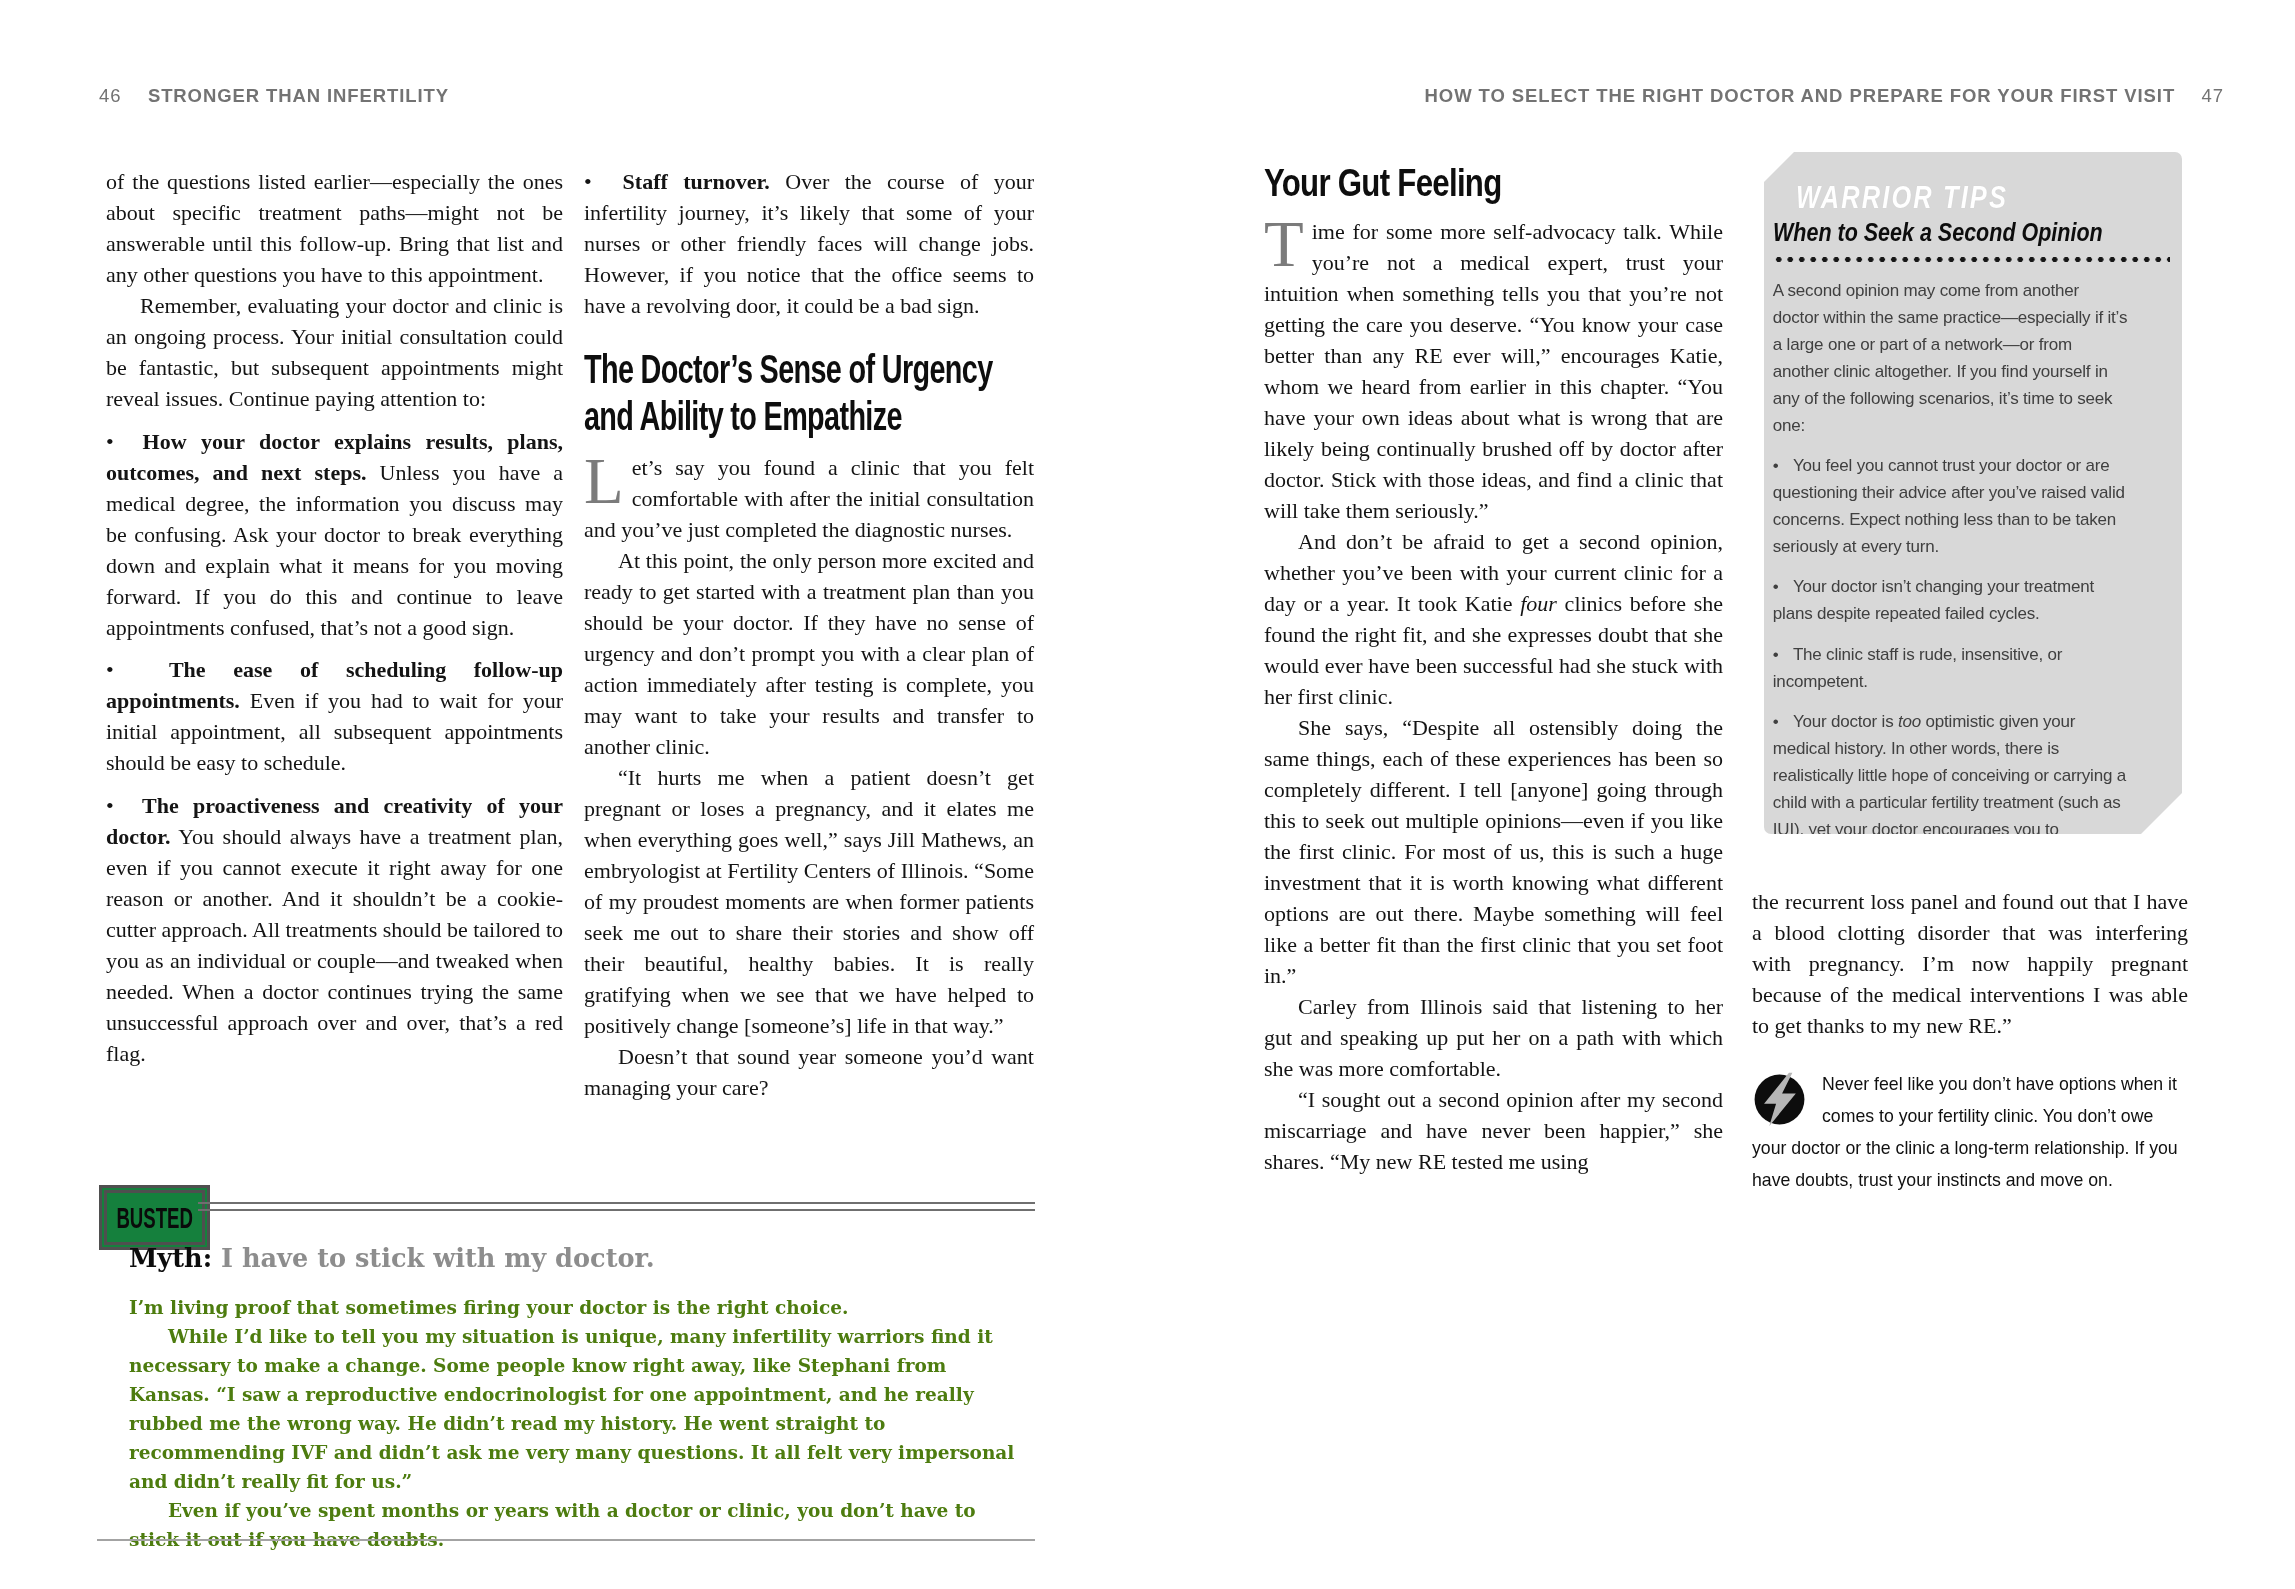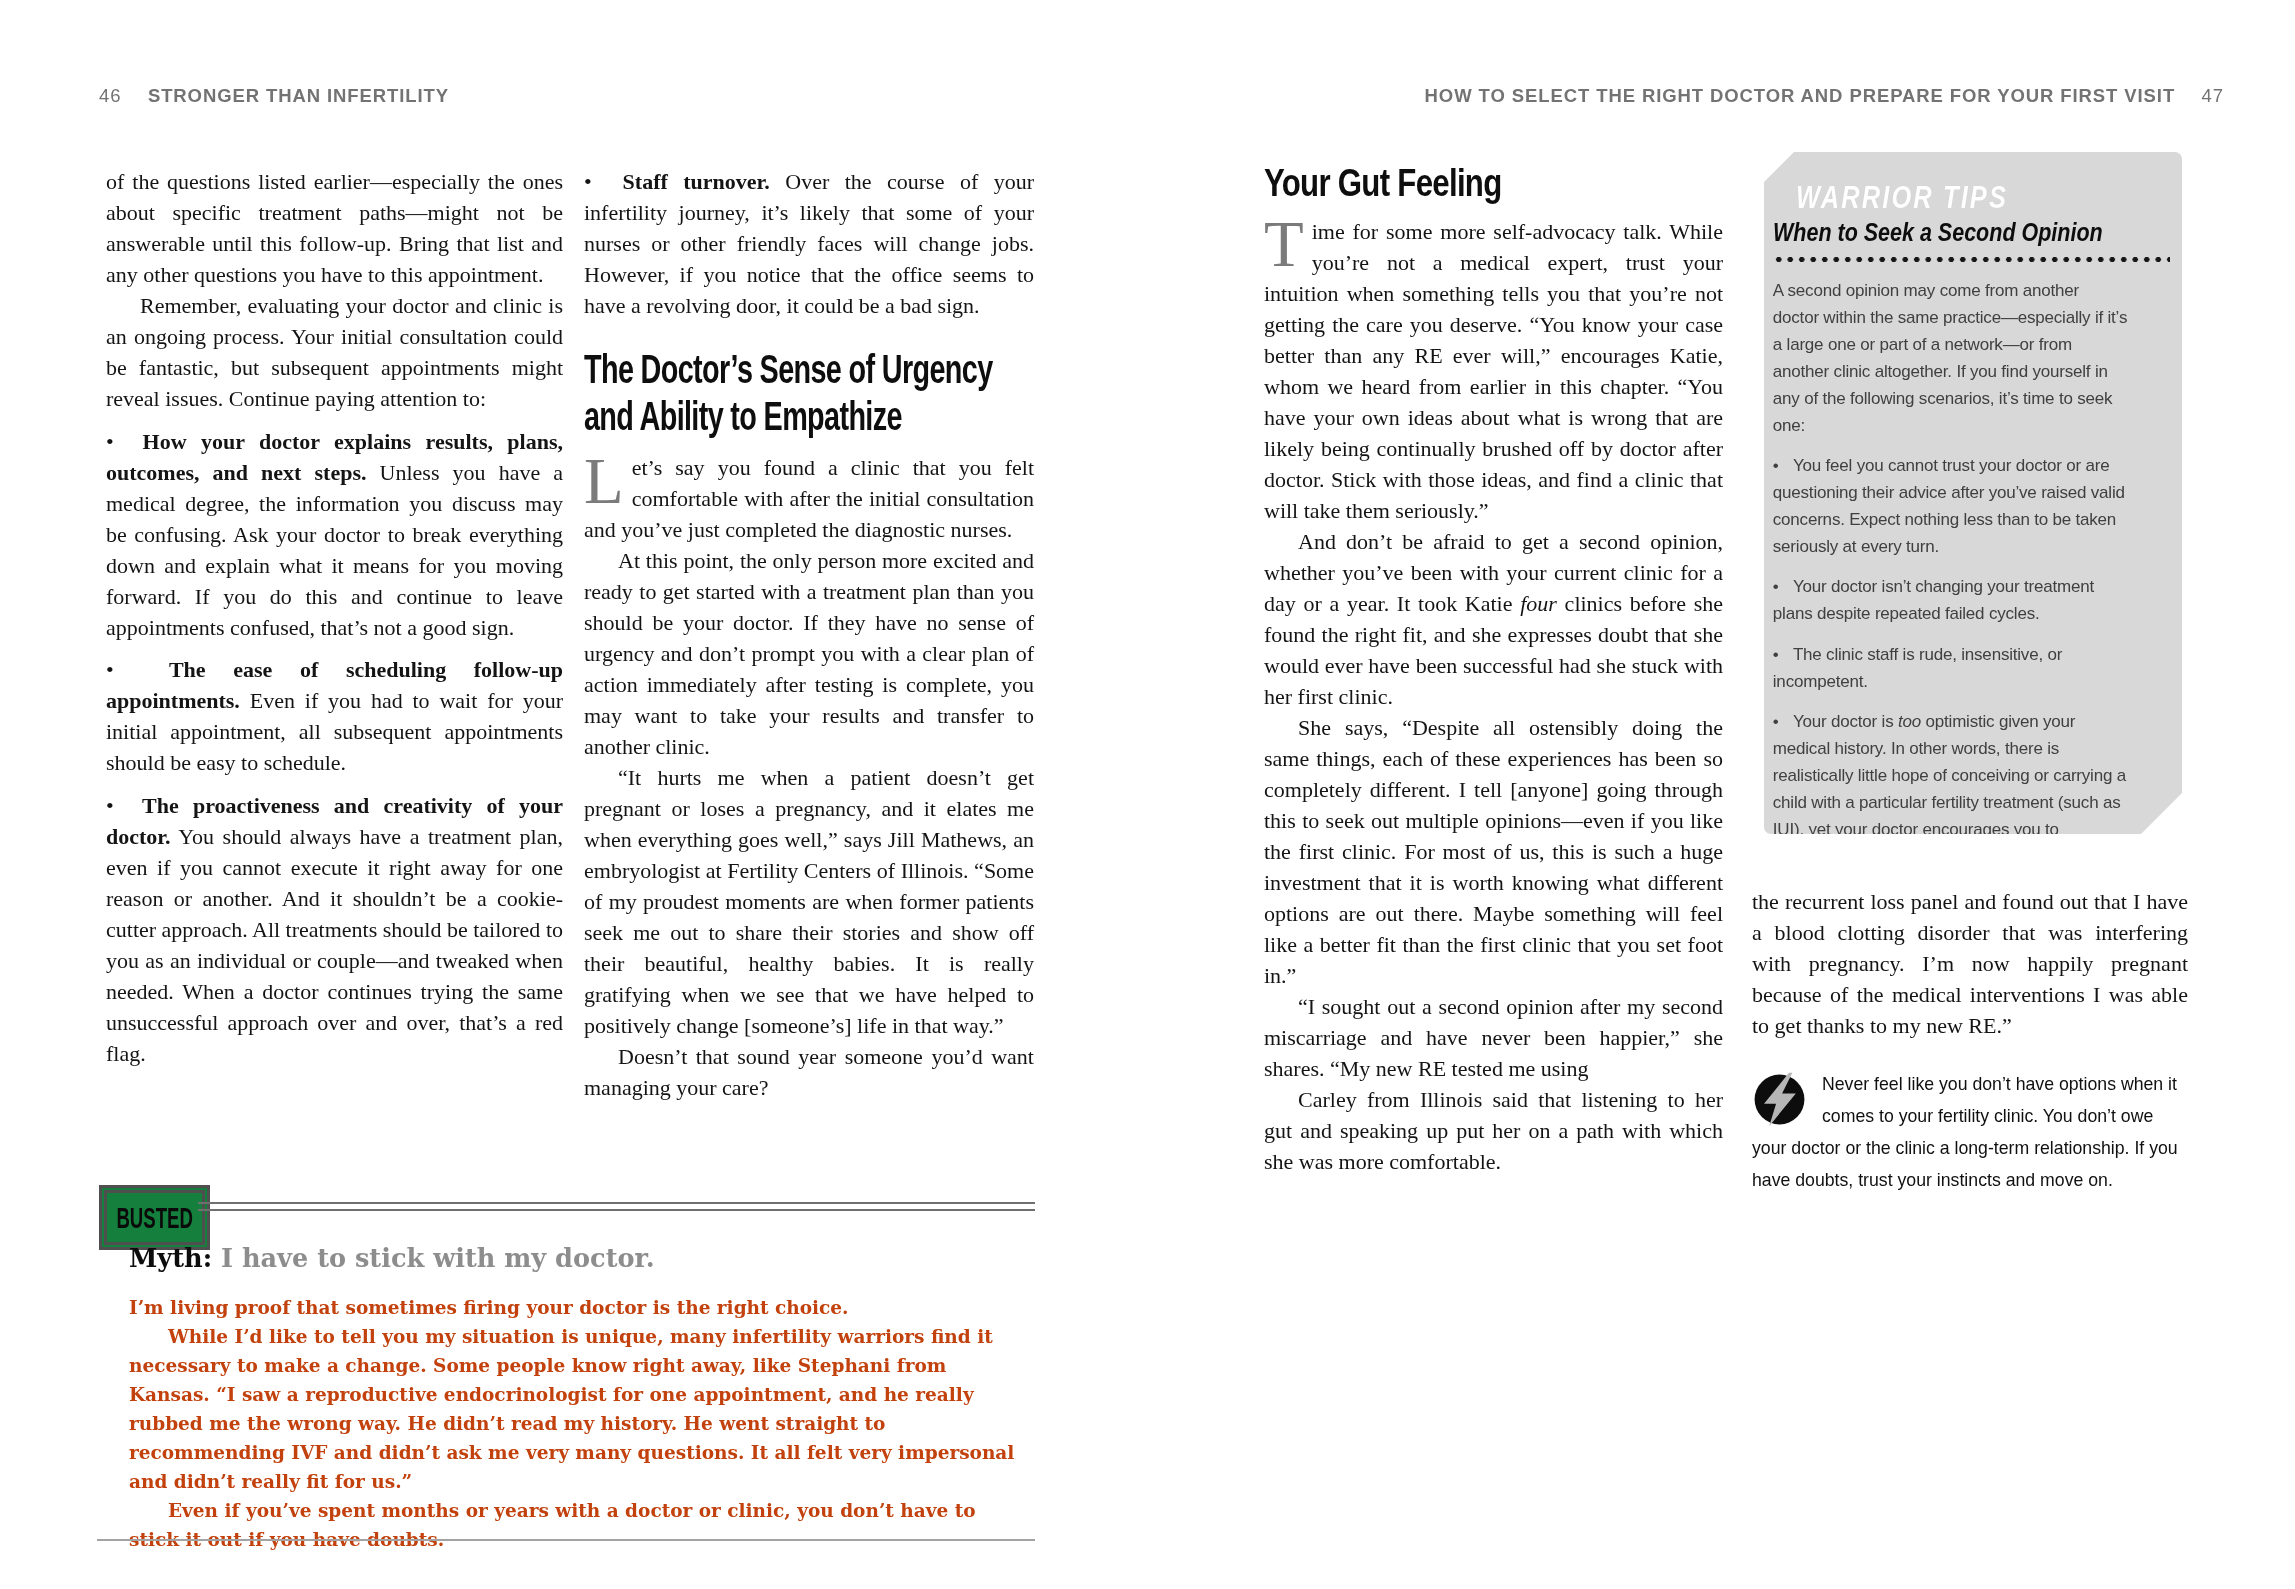--- a/index.html
+++ b/index.html
@@ -32,21 +32,21 @@
            height:55px;margin:4.4px 8px 0 0;color:#7b7b7b;}
 
   
   .busted-label{display:flex;align-items:center;justify-content:center;
                 border:8px double #4f4f4f;background:#15803d;}
   .busted-label span{font-family:"Liberation Sans",sans-serif;font-weight:800;font-size:30px;
                      color:#0a0a0a;display:inline-block;transform:scaleX(0.62);white-space:nowrap;letter-spacing:0;}
   .dline{height:5.3px;border-top:2.6px solid #6f6f6f;border-bottom:2.6px solid #6f6f6f;}
   .mythrow{font-family:"DejaVu Serif",serif;font-weight:700;font-size:25.6px;color:#0c0c0c;white-space:nowrap;}
   .mythrow .gray{color:#8d8d8d;}
-  .busted-body{font-family:"DejaVu Serif",serif;font-weight:600;font-size:18.5px;line-height:29px;color:#c2410c;}
+  .busted-body{font-family:"DejaVu Serif",serif;font-weight:600;font-size:18.5px;line-height:29px;color:#4d7c0f;}
   .busted-body p{margin:0;}
   .busted-body p.indent{text-indent:39px;}
   .hairline{height:1.8px;background:#a3a3a3;}
 
   
   .sidebar{background:#d8d8d8;box-sizing:border-box;padding:16px 12.4px 0 8.8px;
            clip-path:polygon(30px 0,100% 0,100% calc(100% - 41px),calc(100% - 41px) 100%,0 100%,0 30px);}
   .wt-title{margin:12.4px 0 1.8px 23px;}
   .wt-title span{display:inline-block;transform-origin:0 0;transform:scaleX(0.82);
                  font-family:"Liberation Sans",sans-serif;font-style:italic;font-weight:800;
@@ -123,22 +123,22 @@
     <span class="pn" data-name="page-number-right">47</span>
   </div>
 
   <div class="abs serifcol" style="left:1264px;top:161px;width:459px;" data-name="right-column-1">
     <div style="margin-bottom:10.6px;" data-name="section-heading-your-gut-feeling">
       <span class="cx h2R" data-name="section-heading-line">Your Gut Feeling</span>
     </div>
     <p data-name="paragraph"><span class="dropcap" data-name="drop-cap">T</span><span data-name="paragraph-text">ime for some more self-advocacy talk. While you’re not a medical expert, trust your intuition when something tells you that you’re not getting the care you deserve. “You know your case better than any RE ever will,” encourages Katie, whom we heard from earlier in this chapter. “You have your own ideas about what is wrong that are likely being continually brushed off by doctor after doctor. Stick with those ideas, and find a clinic that will take them seriously.”</span></p>
     <p class="indent" data-name="paragraph"><span data-name="paragraph-text">And don’t be afraid to get a second opinion, whether you’ve been with your current clinic for a day or a year. It took Katie </span><span class="ital" data-name="emphasis-text">four</span><span data-name="paragraph-text"> clinics before she found the right fit, and she expresses doubt that she would ever have been successful had she stuck with her first clinic.</span></p>
     <p class="indent" data-name="paragraph">She says, “Despite all ostensibly doing the same things, each of these experiences has been so completely different. I tell [anyone] going through this to seek out multiple opinions—even if you like the first clinic. For most of us, this is such a huge investment that it is worth knowing what different options are out there. Maybe something will feel like a better fit than the first clinic that you set foot in.”</p>
+    <p class="indent" data-name="paragraph">Carley from Illinois said that listening to her gut and speaking up put her on a path with which she was more comfortable.</p>
     <p class="indent" data-name="paragraph">“I sought out a second opinion after my second miscarriage and have never been happier,” she shares. “My new RE tested me using</p>
-    <p class="indent" data-name="paragraph">Carley from Illinois said that listening to her gut and speaking up put her on a path with which she was more comfortable.</p>
   </div>
 
   <div class="abs sidebar" style="left:1764px;top:152px;width:418px;height:682px;border-radius:7px;" data-name="warrior-tips-box">
     <div class="wt-title" data-name="warrior-tips-title">
       <span data-name="warrior-tips-title-text">WARRIOR TIPS</span>
     </div>
     <div class="wt-sub" data-name="warrior-tips-subtitle">
       <span data-name="warrior-tips-subtitle-text">When to Seek a Second Opinion</span>
     </div>
     <div class="dots" data-name="dotted-divider"></div>

